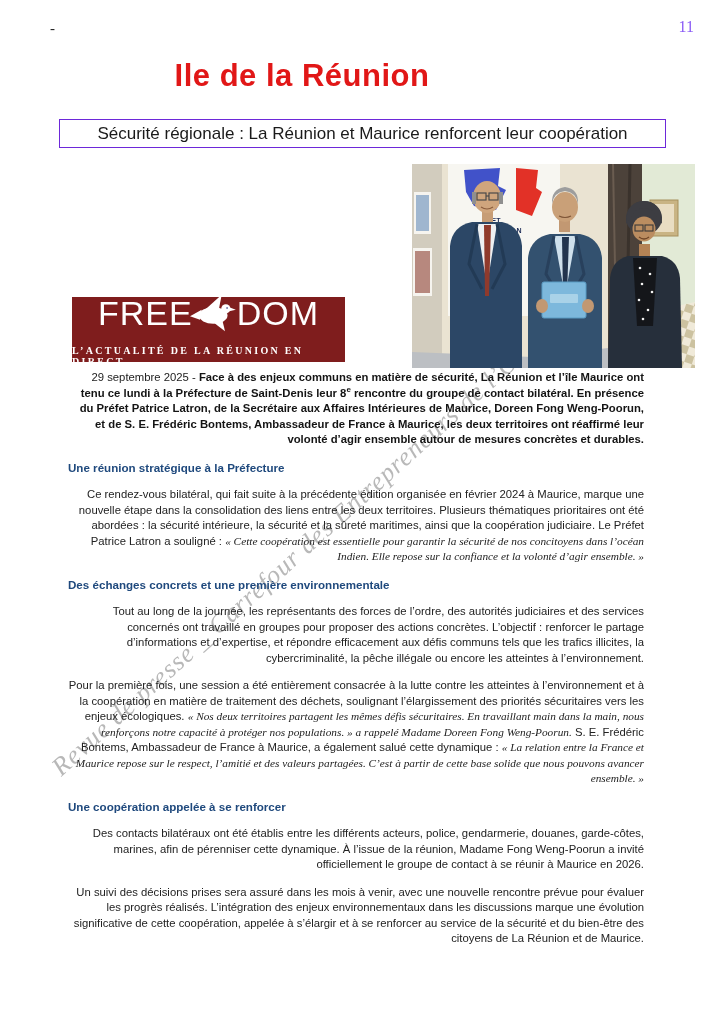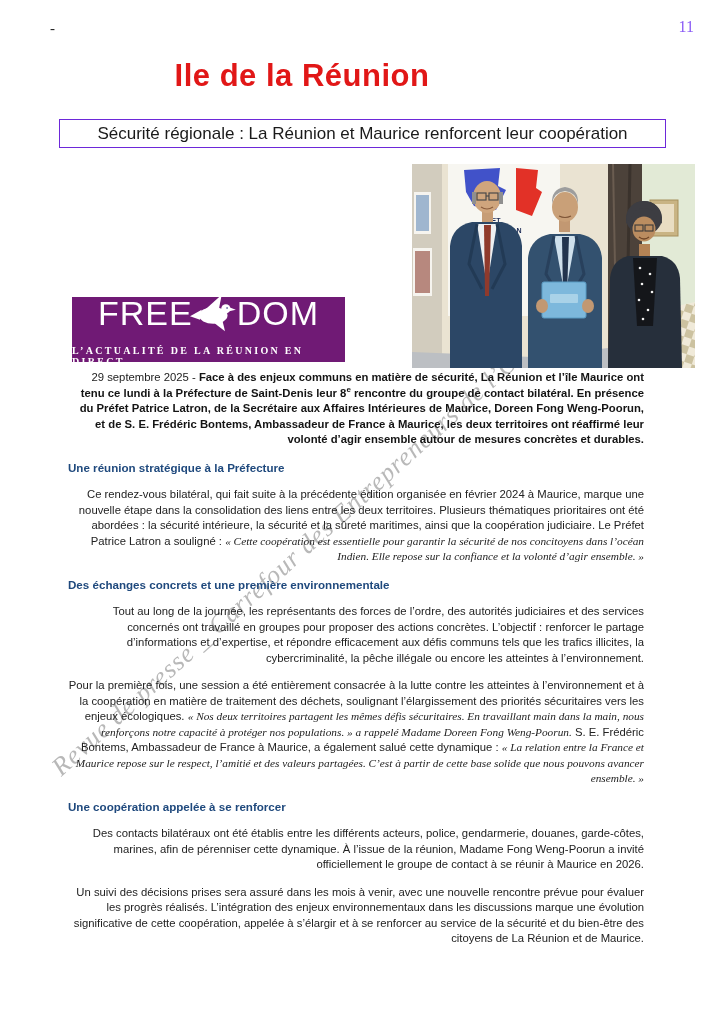--- a/index.html
+++ b/index.html
@@ -13,21 +13,21 @@
        font-size:31px;font-weight:bold;color:#e11717;letter-spacing:.5px;}
   .headline-box{position:absolute;left:59px;top:119px;width:605px;height:27px;
        border:1px solid #6d28d9;display:flex;align-items:center;justify-content:center;}
   .headline-box span{font-size:17px;color:#1a1a1a;}
   .watermark{position:absolute;left:56px;top:756px;transform:rotate(-42deg);
        transform-origin:0 50%;white-space:nowrap;font-family:"Liberation Serif",serif;
        font-style:italic;font-size:26px;letter-spacing:1px;color:rgba(125,125,125,.55);
        z-index:1;pointer-events:none;}
   .photo-wrap{position:absolute;left:412px;top:164px;width:283px;height:204px;z-index:3;}
   .photo-wrap svg{display:block;}
-  .logo{position:absolute;left:72px;top:297px;width:273px;height:65px;background:#701a75;
+  .logo{position:absolute;left:72px;top:297px;width:273px;height:65px;background:#7f1d1d;
        z-index:3;display:flex;flex-direction:column;align-items:center;justify-content:center;}
   .logo-main{display:flex;align-items:center;line-height:1;color:#fff;}
   .logo-word{font-size:34px;font-weight:400;letter-spacing:1px;}
   .logo-dove{width:52px;height:40px;margin:0 -4px;}
   .logo-tagline{margin-top:12px;color:#fff;font-size:10px;font-weight:bold;letter-spacing:2.3px;font-family:Liberation Serif, serif;}
   .article{position:absolute;left:68px;top:370px;width:592px;z-index:2;
        font-size:11.3px;line-height:15.5px;color:#222;}
   .article p{margin:0 16px 12px 0;text-align:right;}
   .article h2{margin:2px 0 12px 0;font-size:11.6px;line-height:15.5px;
        font-weight:bold;color:#1f497d;}

